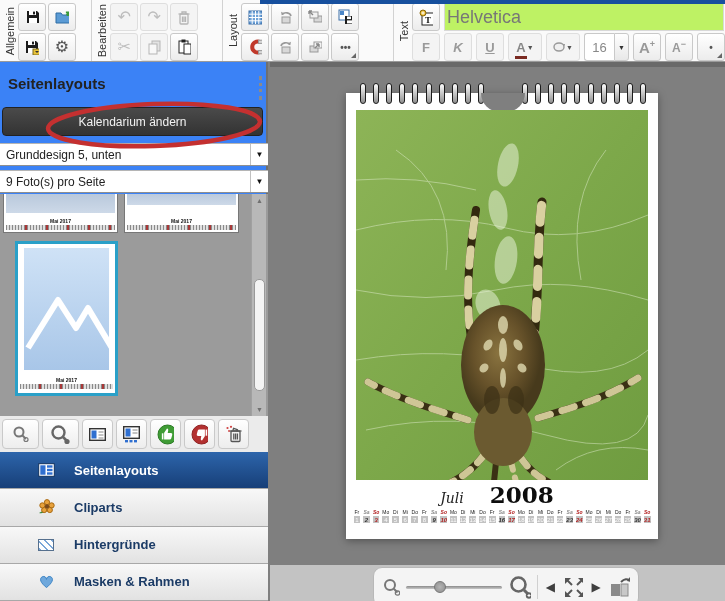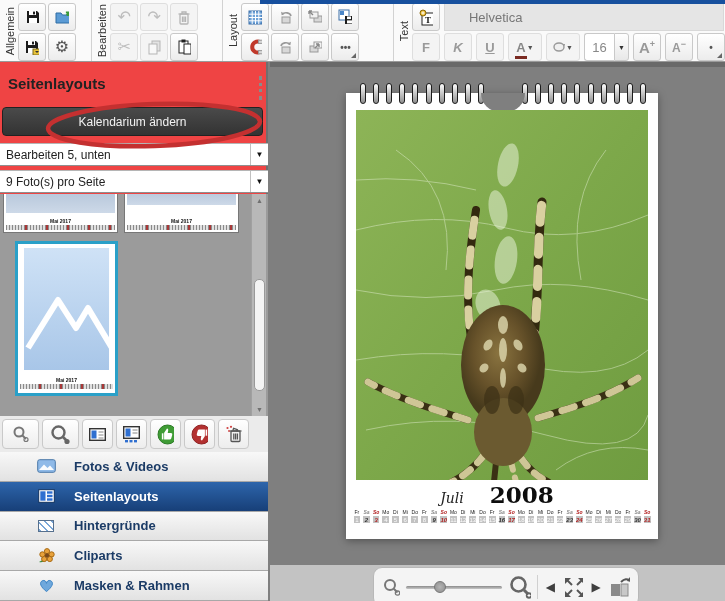--- a/index.html
+++ b/index.html
@@ -13,34 +13,34 @@
   .tb-label{width:16px;display:flex;align-items:center;justify-content:center;font-size:11px;color:#333;}
   .tb-label span{writing-mode:vertical-rl;transform:rotate(180deg);white-space:nowrap;}
   .tb-grid{display:grid;grid-auto-flow:column;grid-template-rows:28px 28px;gap:2px;align-content:start;}
   .tbtn{width:28px;height:28px;border:1px solid #c9c9c9;border-radius:3px;background:linear-gradient(#ffffff,#ececec);display:flex;align-items:center;justify-content:center;font-size:14px;color:#555;position:relative;}
   .tbtn.dis{border-color:#dedede;background:#f4f4f4;color:#bdbdbd;}
   .tbtn.wide{width:34px;}
   .glyph{font-size:16px;line-height:1;}
   .text-sec{flex:1;display:flex;padding:3px 0 2px 2px;}
   .text-rows{flex:1;display:flex;flex-direction:column;gap:2px;}
   .text-row{display:flex;gap:4px;align-items:center;}
-  .font-field{flex:1;height:28px;border:1px solid #d8d8d8;background:#e5e5e5;color:#777;font-size:13px;display:flex;align-items:center;padding-left:24px;margin-right:1px;}
+  .font-field{flex:1;height:28px;border:1px solid #d8d8d8;background:#bef264;color:#777;font-size:18px;display:flex;align-items:center;padding-left:2px;margin-right:1px;}
   .ltr{font-weight:bold;font-size:13px;color:#9a9a9a;}
   .u{text-decoration:underline;}
   .size-box{width:30px;height:28px;border:1px solid #c9c9c9;border-right:none;border-radius:3px 0 0 3px;background:#fff;color:#888;font-size:13px;display:flex;align-items:center;justify-content:center;}
   .size-arrow{width:15px;height:28px;border:1px solid #c9c9c9;border-radius:0 3px 3px 0;background:linear-gradient(#fff,#e8e8e8);display:flex;align-items:center;justify-content:center;font-size:7px;color:#333;}
   .mini-arrow{font-size:7px;color:#555;margin-left:1px;}
   .a-color{position:relative;font-weight:bold;font-size:13px;color:#888;}
   .a-color .bar{position:absolute;left:-1px;right:-1px;bottom:-4px;height:3px;background:#7a2a22;}
   .corner::after{content:"";position:absolute;right:2px;bottom:2px;border-left:5px solid transparent;border-bottom:5px solid #666;}
   .plusmin{font-weight:bold;color:#999;font-size:15px;}
   .plusmin small{font-size:9px;vertical-align:super;}
 
   
-  .sidebar{position:absolute;left:0;top:62px;width:268px;height:477px;background:#ef4444;border-right:2px solid #6f6f6f;}
+  .sidebar{position:absolute;left:0;top:62px;width:268px;height:477px;background:#3b82f6;border-right:2px solid #6f6f6f;}
   .sb-title{position:absolute;left:8px;top:13px;font-size:15px;font-weight:bold;color:#222;}
   .sb-handle{position:absolute;right:4px;top:14px;height:24px;width:3px;border-left:3px dotted #8a8a8a;}
   .gd-btn{position:absolute;left:2px;top:45px;width:261px;height:29px;background:linear-gradient(#4a4a4a,#333);border:1px solid #222;border-radius:4px;color:#f2f2f2;font-size:12px;display:flex;align-items:center;justify-content:center;}
   .ellipse-svg{position:absolute;left:42px;top:36px;width:226px;height:54px;pointer-events:none;z-index:8;}
   .dropdown{position:absolute;left:0;width:268px;height:23px;background:#fff;border-top:1px solid #b5b5b5;border-bottom:1px solid #8f8f8f;display:flex;align-items:center;}
   .dd1{top:81px;} .dd2{top:108px;}
   .dd-text{flex:1;font-size:12px;color:#222;padding-left:6px;}
   .dd-arrow{width:18px;height:100%;border-left:1px solid #c0c0c0;display:flex;align-items:center;justify-content:center;font-size:8px;color:#111;}
   .thumbs{position:absolute;left:0;top:132px;width:268px;height:222px;background:#9b9b9b;overflow:hidden;}
   .thumb{position:absolute;background:#fff;border:1px solid #777;}
@@ -300,21 +300,21 @@
 <div class="sidebar">
   <div class="sb-title">Seitenlayouts</div>
   <div class="sb-handle"></div>
 
   <button class="gd-btn">Kalendarium ändern</button>
   <svg class="ellipse-svg" viewBox="0 0 226 54">
     <ellipse cx="112" cy="27" rx="106" ry="21" fill="none" stroke="#c43030" stroke-width="4.5" transform="rotate(-2 112 27)"></ellipse>
   </svg>
 
   <div class="dropdown dd1">
-    <div class="dd-text">Bearbeiten 5, unten</div>
+    <div class="dd-text">Grunddesign 5, unten</div>
     <div class="dd-arrow">▼</div>
   </div>
   <div class="dropdown dd2">
     <div class="dd-text">9 Foto(s) pro Seite</div>
     <div class="dd-arrow">▼</div>
   </div>
 
   <div class="thumbs">
     <div class="thumb t1">
       <div class="timg"></div>
@@ -402,60 +402,51 @@
             <line x1="12.4" y1="8.5" x2="12.4" y2="14.5"></line>
           </g>
           <circle cx="2.5" cy="3" r="1.1" fill="#d04040"></circle>
           <circle cx="6" cy="1.8" r="1.1" fill="#d04040"></circle>
           <circle cx="4" cy="6" r="0.9" fill="#d04040"></circle>
         </svg>
     </button>
   </div>
 
   <div class="navlist">
-    <div class="navitem">
-      <span class="nicon">
-        <svg width="19" height="14">
-            <rect x="0.7" y="0.7" width="17.6" height="12.6" rx="2" fill="#8fbae8" stroke="#4a78a8"></rect>
-            <path d="M2,11 L7,5.5 L10.5,9 L13,6.5 L17,11 z" fill="#fff" opacity="0.95"></path>
-          </svg>
-      </span>
-      <span class="nlabel">Fotos &amp; Videos</span>
-    </div>
     <div class="navitem sel">
       <span class="nicon">
         <svg width="17" height="14">
             <rect x="0.7" y="0.7" width="15.6" height="12.6" fill="#fff" stroke="#10315e"></rect>
             <rect x="2.3" y="2.3" width="5.2" height="9.4" fill="#2f6fd0"></rect>
             <rect x="9" y="2.3" width="5.5" height="2.4" fill="#2f6fd0"></rect>
             <rect x="9" y="5.8" width="5.5" height="2.4" fill="#2f6fd0"></rect>
             <rect x="9" y="9.3" width="5.5" height="2.4" fill="#2f6fd0"></rect>
           </svg>
       </span>
       <span class="nlabel">Seitenlayouts</span>
-    </div>
-    <div class="navitem">
-      <span class="nicon">
-          <span class="hatch"></span>
-        </span>
-      <span class="nlabel">Hintergründe</span>
     </div>
     <div class="navitem">
       <span class="nicon">
         <svg width="18" height="16">
             <path d="M9,9 q-4,4 -7,5 q4,1 7,-2" fill="#3a8a3a"></path>
             <circle cx="10" cy="3.2" r="2.6" fill="#e8a23c" stroke="#a86a14"></circle>
             <circle cx="14.6" cy="6.4" r="2.6" fill="#e8a23c" stroke="#a86a14"></circle>
             <circle cx="12.8" cy="11" r="2.6" fill="#e8a23c" stroke="#a86a14"></circle>
             <circle cx="7.2" cy="11" r="2.6" fill="#e8a23c" stroke="#a86a14"></circle>
             <circle cx="5.4" cy="6.4" r="2.6" fill="#e8a23c" stroke="#a86a14"></circle>
             <circle cx="10" cy="7.4" r="2.2" fill="#7a4a1a"></circle>
           </svg>
       </span>
       <span class="nlabel">Cliparts</span>
+    </div>
+    <div class="navitem">
+      <span class="nicon">
+          <span class="hatch"></span>
+        </span>
+      <span class="nlabel">Hintergründe</span>
     </div>
     <div class="navitem">
       <span class="nicon">
         <svg width="17" height="15">
             <path d="M8.5,13.5 C2.5,9 1,4.5 4.2,2.8 C6.4,1.7 8.5,3.3 8.5,5.4 C8.5,3.3 10.6,1.7 12.8,2.8 C16,4.5 14.5,9 8.5,13.5 z" fill="#6fa8dc" stroke="#3d85c6"></path>
           </svg>
       </span>
       <span class="nlabel">Masken &amp; Rahmen</span>
     </div>
   </div>

